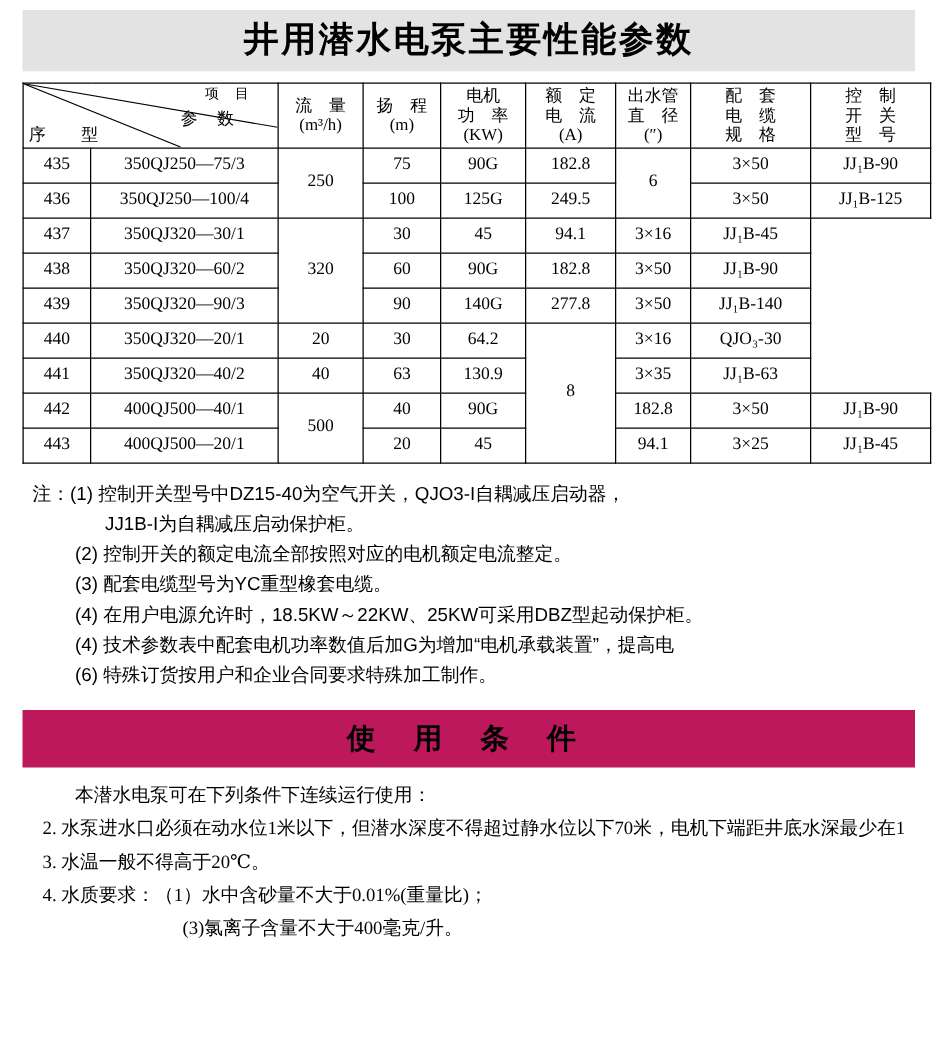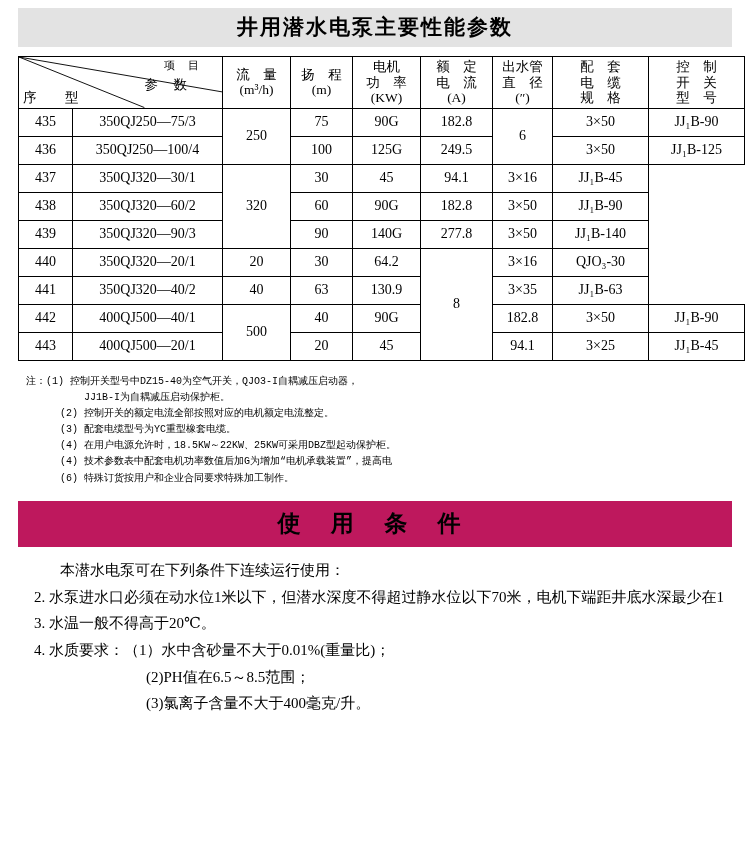--- a/index.html
+++ b/index.html
@@ -21,21 +21,21 @@
     height: 842px;
     position: relative;
     box-sizing: border-box;
     padding: 0 18px;
   }
   
   .banner {
     background: #e3e3e3;
     text-align: center;
     font-weight: bold;
-    font-size: 21px;
+    font-size: 28px;
     letter-spacing: 2px;
     padding: 5px 0 6px 0;
     margin: 8px 0 0 0;
     font-family: "Liberation Sans", "DejaVu Sans", sans-serif;
   }
   .banner2 {
     background: #be185d;
     text-align: center;
     font-weight: bold;
     font-size: 23px;
@@ -103,23 +103,23 @@
     width: 100%;
     height: 100%;
   }
   .two-line { line-height: 1.2; }
   .small { font-size: 13px; }
 
   
   .notes {
     margin: 13px 0 0 0;
     padding: 0 6px 0 8px;
-    font-size: 10px;
+    font-size: 15px;
     line-height: 1.62;
-    font-family: Liberation Mono, monospace;
+    font-family: Liberation Sans, sans-serif;
   }
   .note-row { display: block; }
   .note-ind1 { padding-left: 58px; text-indent: 0; }
   .note-ind2 { padding-left: 34px; }
 
   
   .cond {
     margin: 10px 0 0 0;
     padding: 0 6px 0 8px;
     font-size: 15px;
@@ -302,18 +302,17 @@
     <div class="note-row note-ind2">(6) 特殊订货按用户和企业合同要求特殊加工制作。</div>
   </div>
 
   <div class="banner2">使 用 条 件</div>
 
   <div class="cond">
     <div class="lead">本潜水电泵可在下列条件下连续运行使用：</div>
     <div class="item">2. 水泵进水口必须在动水位1米以下，但潜水深度不得超过静水位以下70米，电机下端距井底水深最少在1</div>
     <div class="item">3. 水温一般不得高于20℃。</div>
     <div class="item">4. 水质要求：（1）水中含砂量不大于0.01%(重量比)；</div>
-    <div class="sub-item">(2)PH值在6.5～8.5范围；</div>
     <div class="sub-item">(3)氯离子含量不大于400毫克/升。</div>
 
   </div>
 
 </div>
 
 </body></html>

